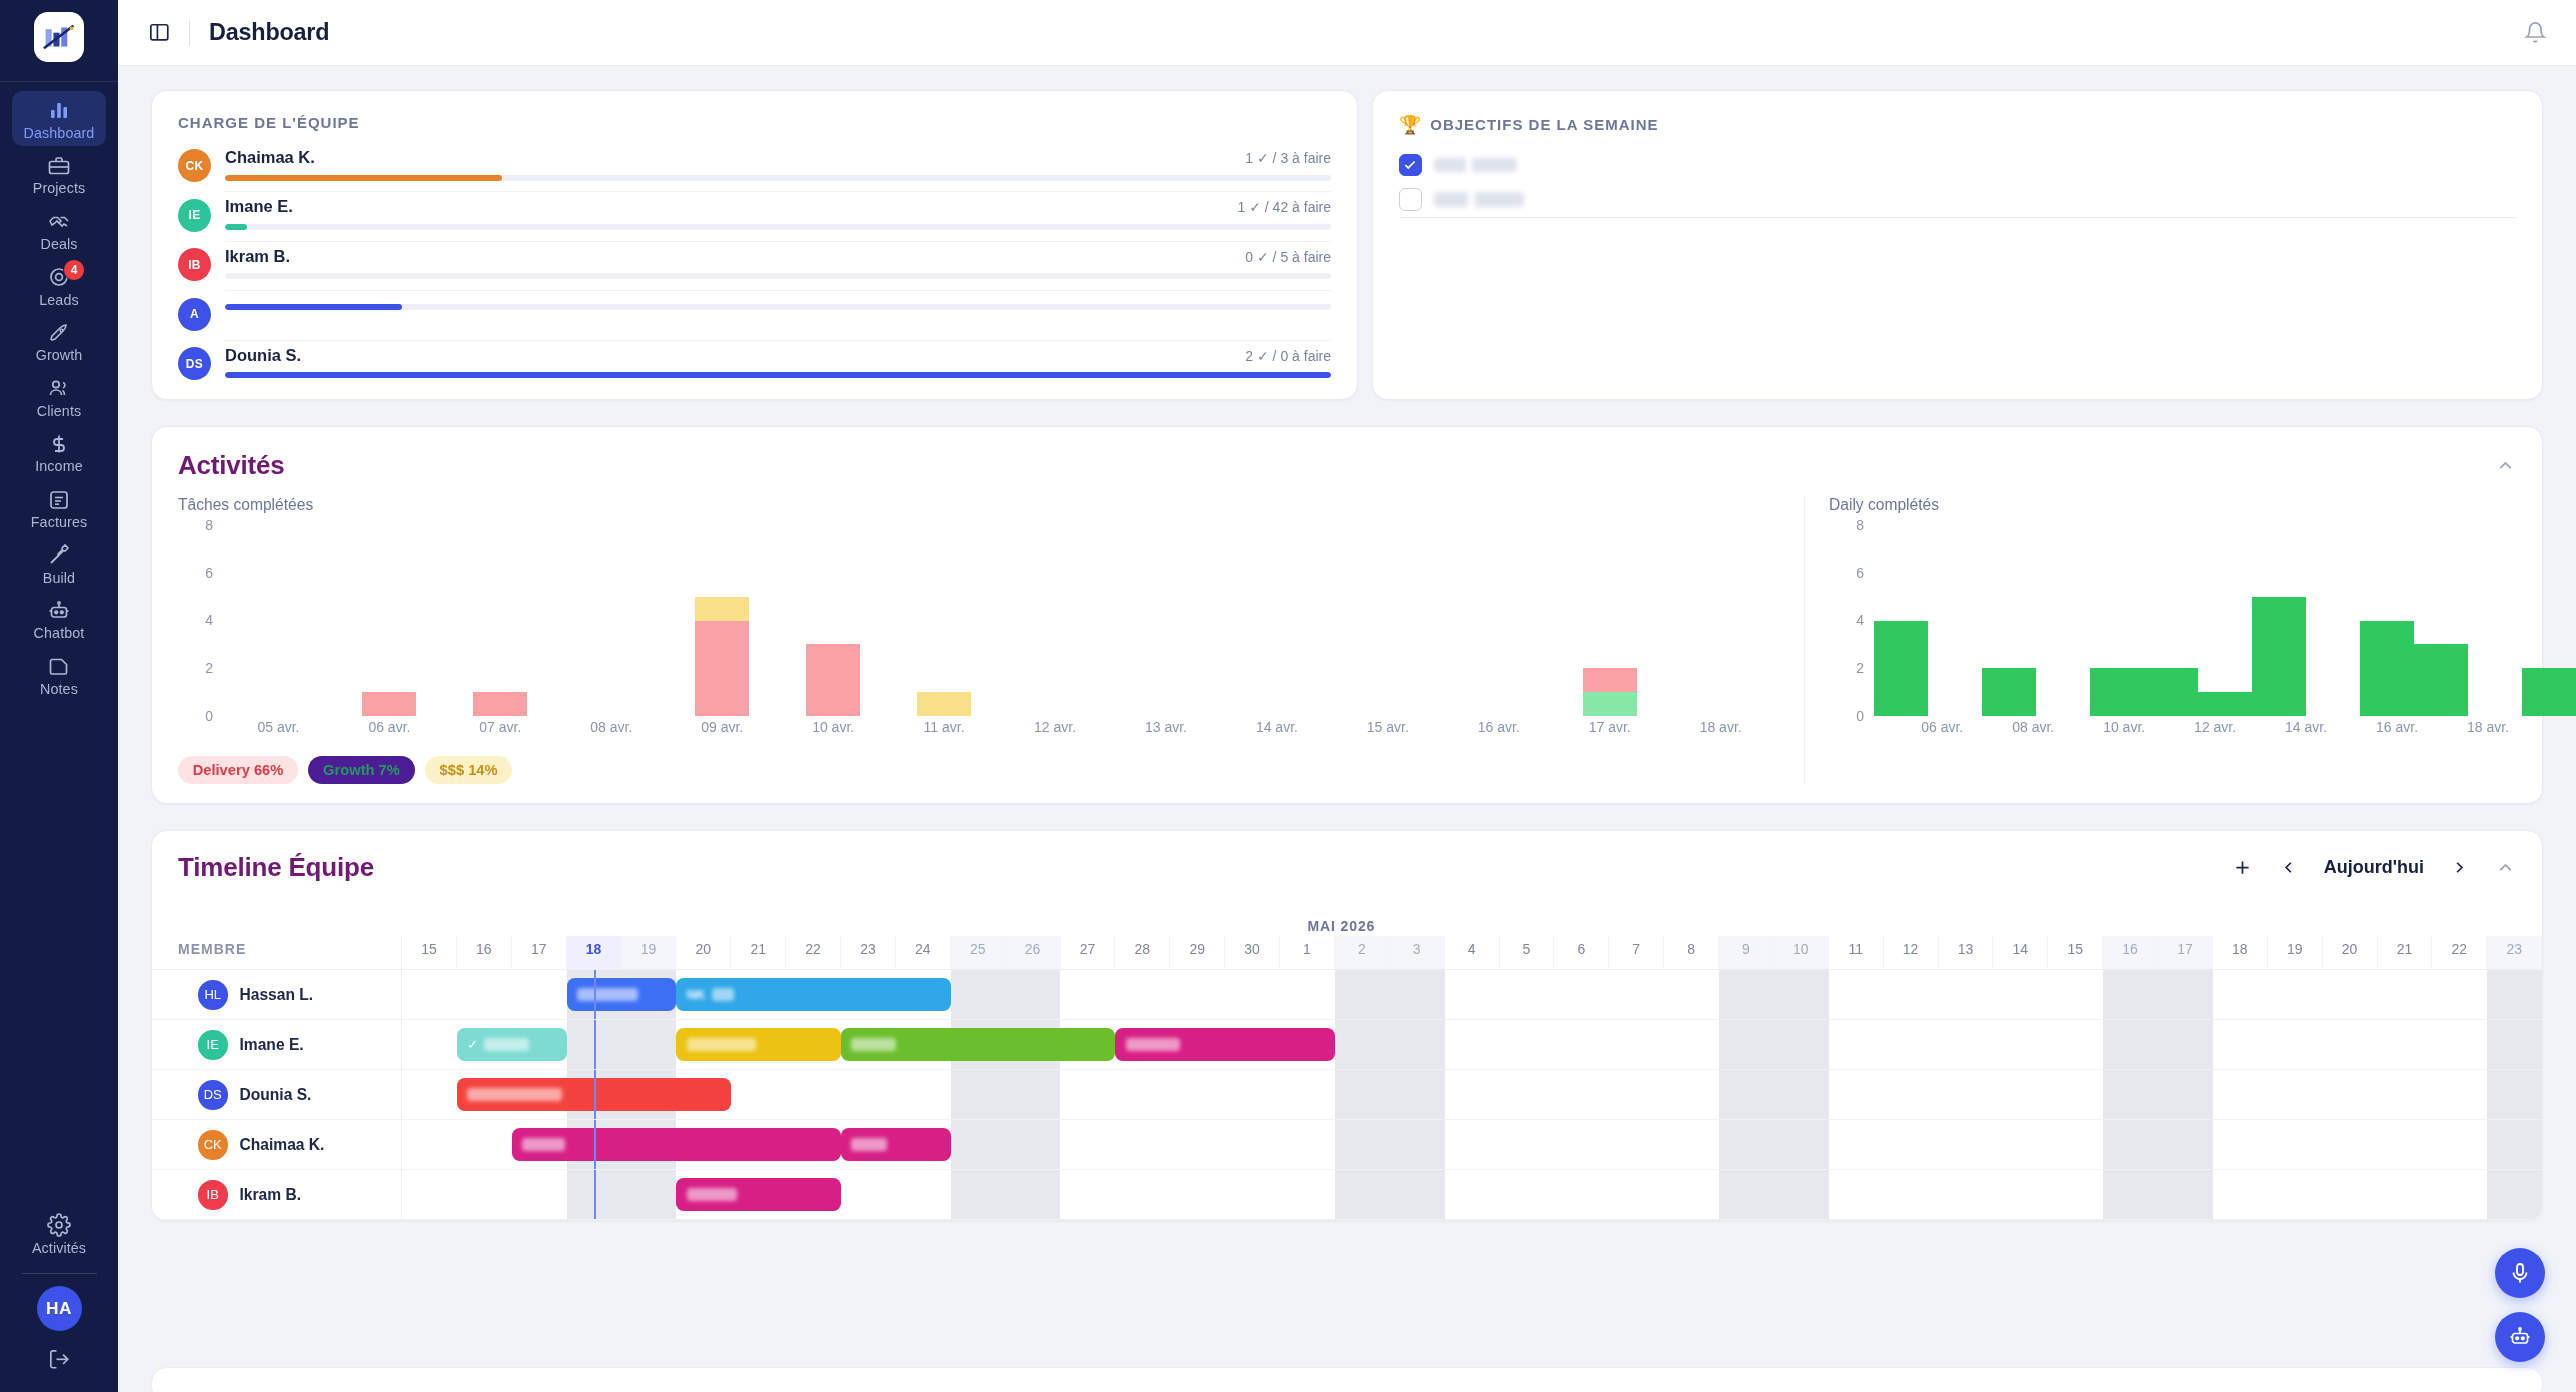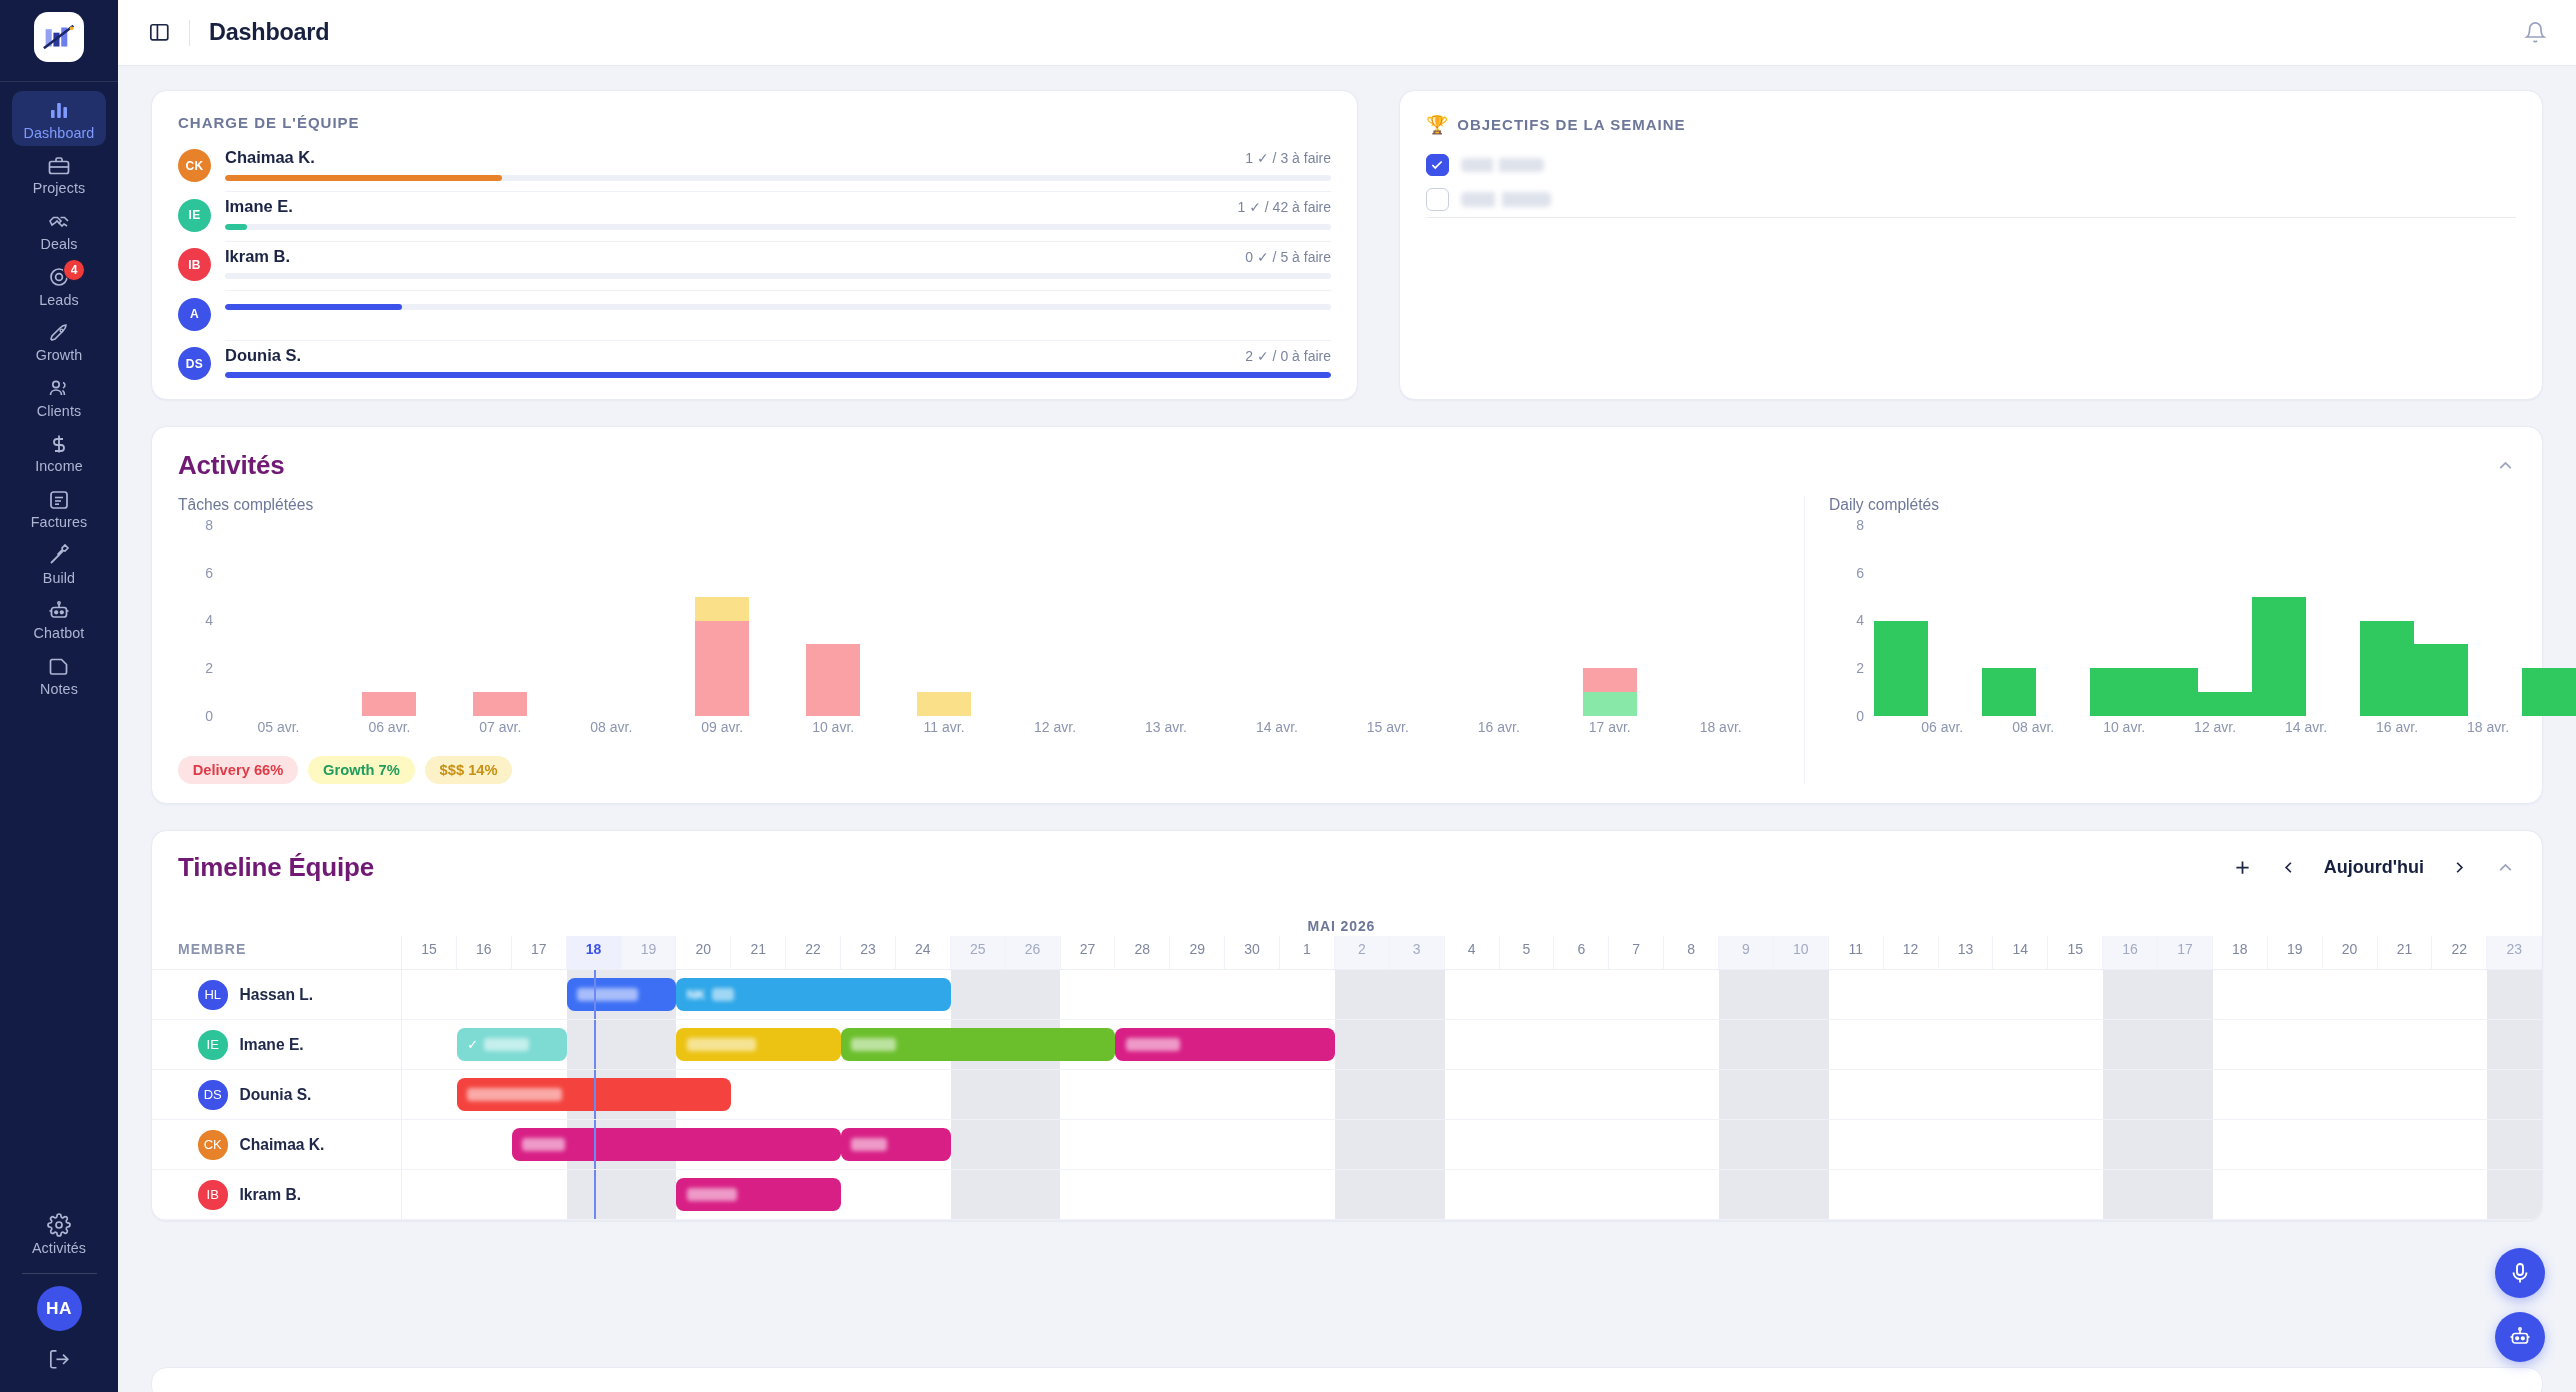--- a/index.html
+++ b/index.html
@@ -59,21 +59,21 @@
   .topbar-title { font-size: 23.4px; font-weight: 700; color: #17203f; letter-spacing: -0.2px; }
   .topbar-spacer { flex: 1; }
   .bell { color: #98a0bd; cursor: pointer; display: flex; }
 
   .content { flex: 1; padding: 24px 33px 0 33px; overflow: hidden; }
 
   .card {
     background: #fff; border: 0.9px solid #e8ebf4; border-radius: 15.6px;
     box-shadow: 0 0.9px 1.7px rgba(20,30,70,0.04);
   }
-  .row-top { display: flex; gap: 41px; }
+  .row-top { display: flex; gap: 14px; }
   .card-workload { flex: 0 0 1207px; padding: 22.6px 26px 19px 26px; }
   .card-goals { flex: 1; padding: 22.6px 26px 19px 26px; }
 
   .section-cap {
     font-size: 15px; font-weight: 700; color: #6d7799;
     letter-spacing: 1px; text-transform: uppercase; margin-bottom: 12px;
     display: flex; align-items: center; gap: 7.8px;
   }
   .trophy { font-size: 18px; }
 
@@ -562,21 +562,21 @@
                   <div class="x-lab">13 avr.</div>
                   <div class="x-lab">14 avr.</div>
                   <div class="x-lab">15 avr.</div>
                   <div class="x-lab">16 avr.</div>
                   <div class="x-lab">17 avr.</div>
                   <div class="x-lab">18 avr.</div>
                 </div>
               </div>
             <div class="badges" id="badges">
                 <span class="badge" style="background: rgb(253, 227, 228); color: rgb(223, 58, 70);">Delivery 66%</span>
-                <span class="badge" style="background: #fef9c3; color: rgb(31, 157, 92);">Growth 7%</span>
+                <span class="badge" style="background: #4c1d95; color: rgb(31, 157, 92);">Growth 7%</span>
                 <span class="badge" style="background: rgb(253, 241, 200); color: rgb(199, 145, 20);">$$$ 14%</span>
               </div>
           </div>
           <div class="act-right">
             <div class="chart-title">Daily complétés</div>
             <div class="chart" id="chart-1">
                 <div class="y-lab" style="top: 191px;">0</div>
                 <div class="y-lab" style="top: 143px;">2</div>
                 <div class="y-lab" style="top: 95px;">4</div>
                 <div class="y-lab" style="top: 48px;">6</div>

